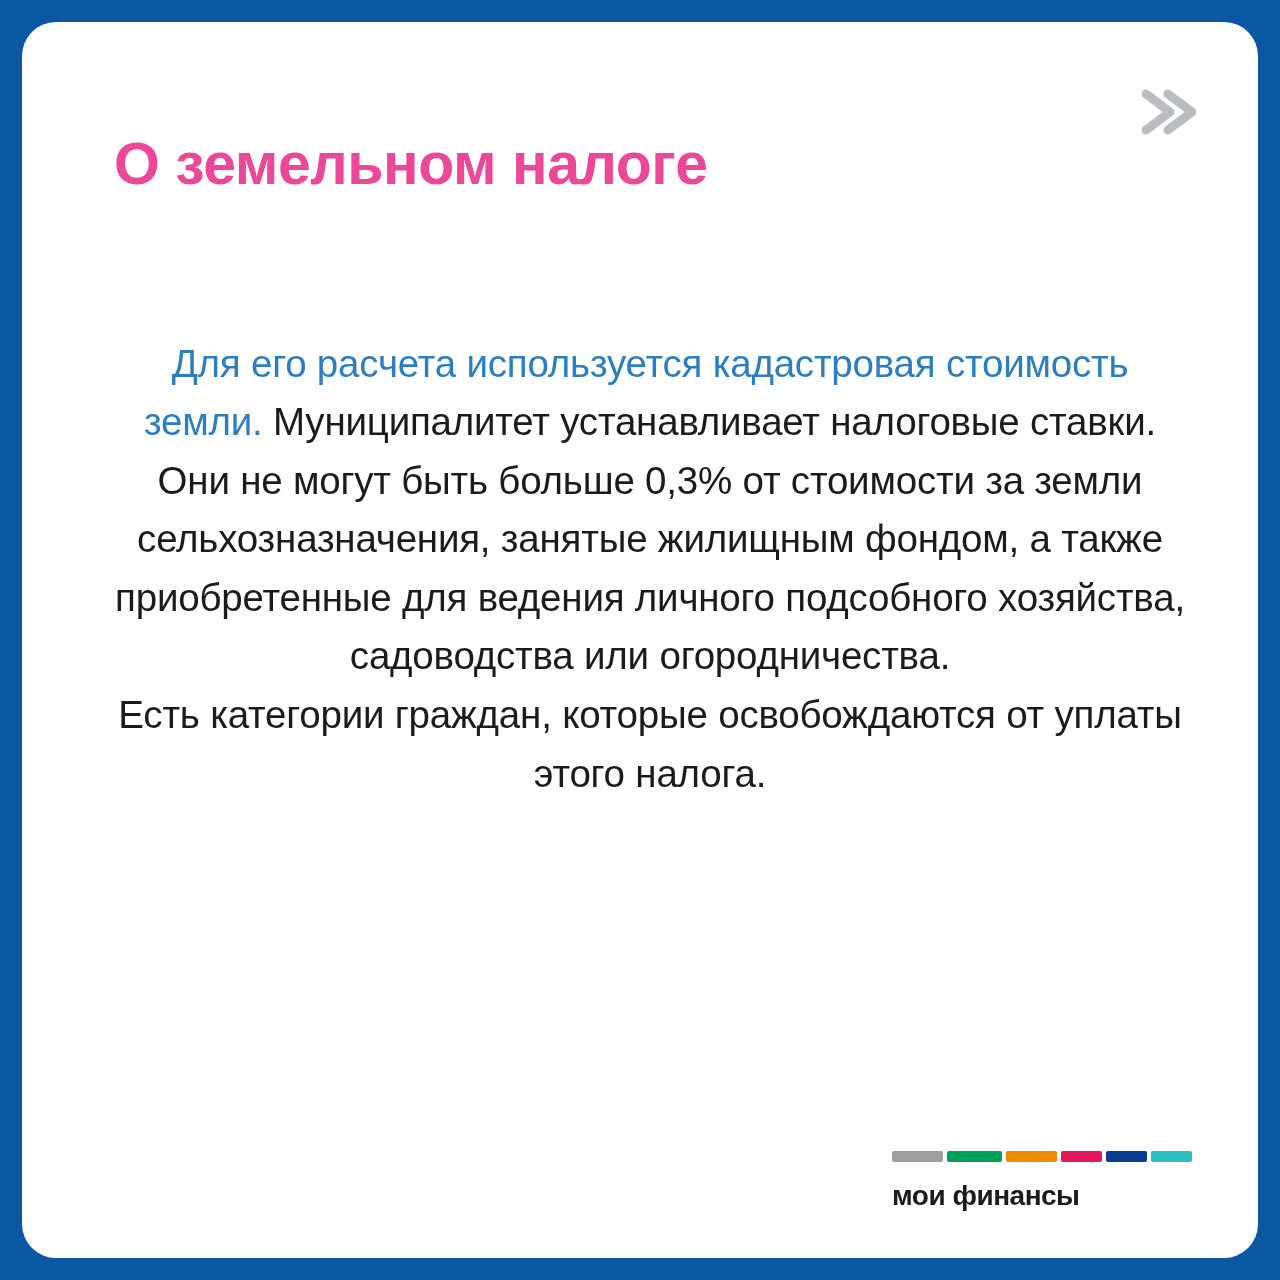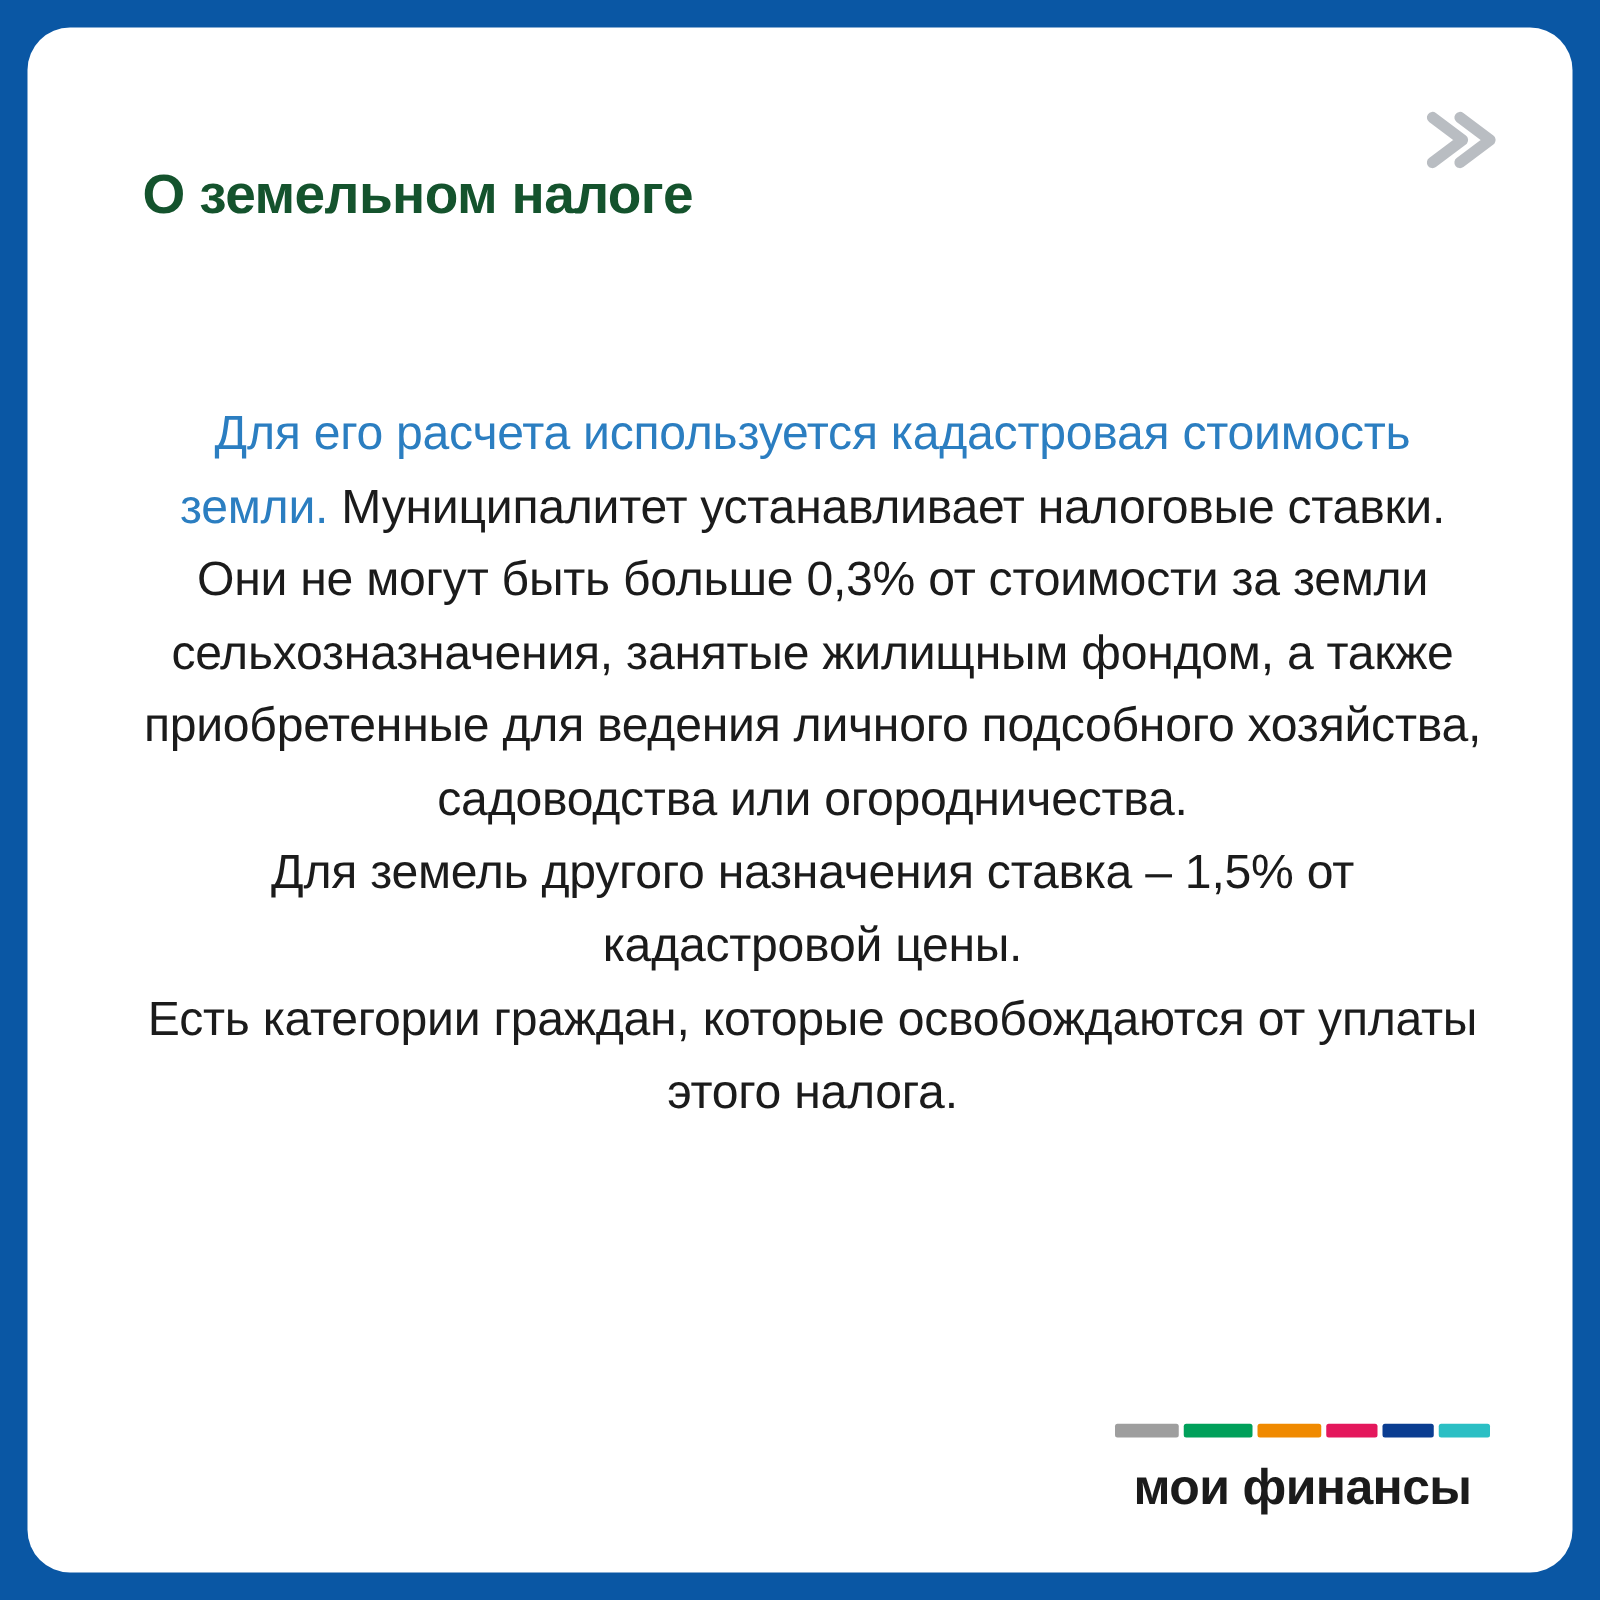--- a/index.html
+++ b/index.html
@@ -34,23 +34,23 @@
   .chevrons {
     position: absolute;
     top: 58px;
     right: 58px;
     width: 64px;
     height: 64px;
     display: block;
   }
   .title {
     margin: 50px 0 0 20px;
-    font-size: 44px;
+    font-size: 59px;
     font-weight: bold;
-    color: #14532d;
+    color: #ec4899;
     letter-spacing: -0.5px;
     line-height: 1.1;
   }
   .body-text {
     margin: 138px 0 0 20px;
     font-size: 38.5px;
     line-height: 1.52;
     color: #1b1b1b;
     max-width: 1090px;
     letter-spacing: -0.2px;
@@ -74,24 +74,24 @@
     height: 11px;
     margin-bottom: 20px;
     gap: 4px;
   }
   .logo-bars span {
     display: block;
     height: 100%;
     border-radius: 2px;
   }
   .logo-text {
-    font-size: 40px;
+    font-size: 28px;
     font-weight: bold;
     color: #1b1b1b;
-    text-align: center;
+    text-align: left;
     letter-spacing: -0.5px;
     line-height: 1;
   }
 </style>
 </head>
 <body>
 
 <div class="slide">
   <div class="card">
 
@@ -99,21 +99,20 @@
       <svg width="64" height="64" viewBox="0 0 64 64" aria-hidden="true">
         <path d="M10 14 L34 32 L10 50" fill="none" stroke="#b9bdc2" stroke-width="9" stroke-linecap="round" stroke-linejoin="round"></path>
         <path d="M32 14 L56 32 L32 50" fill="none" stroke="#b9bdc2" stroke-width="9" stroke-linecap="round" stroke-linejoin="round"></path>
       </svg>
     </span>
 
     <h1 class="title">О земельном налоге</h1>
 
     <div class="body-text">
       <p class="para"><span class="accent">Для его расчета используется кадастровая стоимость земли.</span><span> Муниципалитет устанавливает налоговые ставки. Они не могут быть больше 0,3% от стоимости за земли сельхозназначения, занятые жилищным фондом, а также приобретенные для ведения личного подсобного хозяйства, садоводства или огородничества.</span></p>
-      <p class="para">Для земель другого назначения ставка – 1,5% от кадастровой цены.</p>
       <p class="para">Есть категории граждан, которые освобождаются от уплаты этого налога.</p>
     </div>
 
     <div class="logo-block">
       <div class="logo-bars">
         <span style="flex:1.05; background:#9e9e9e;"></span>
         <span style="flex:1.15; background:#00a05a;"></span>
         <span style="flex:1.05; background:#f08a00;"></span>
         <span style="flex:0.85; background:#e4175c;"></span>
         <span style="flex:0.85; background:#0a3d91;"></span>

